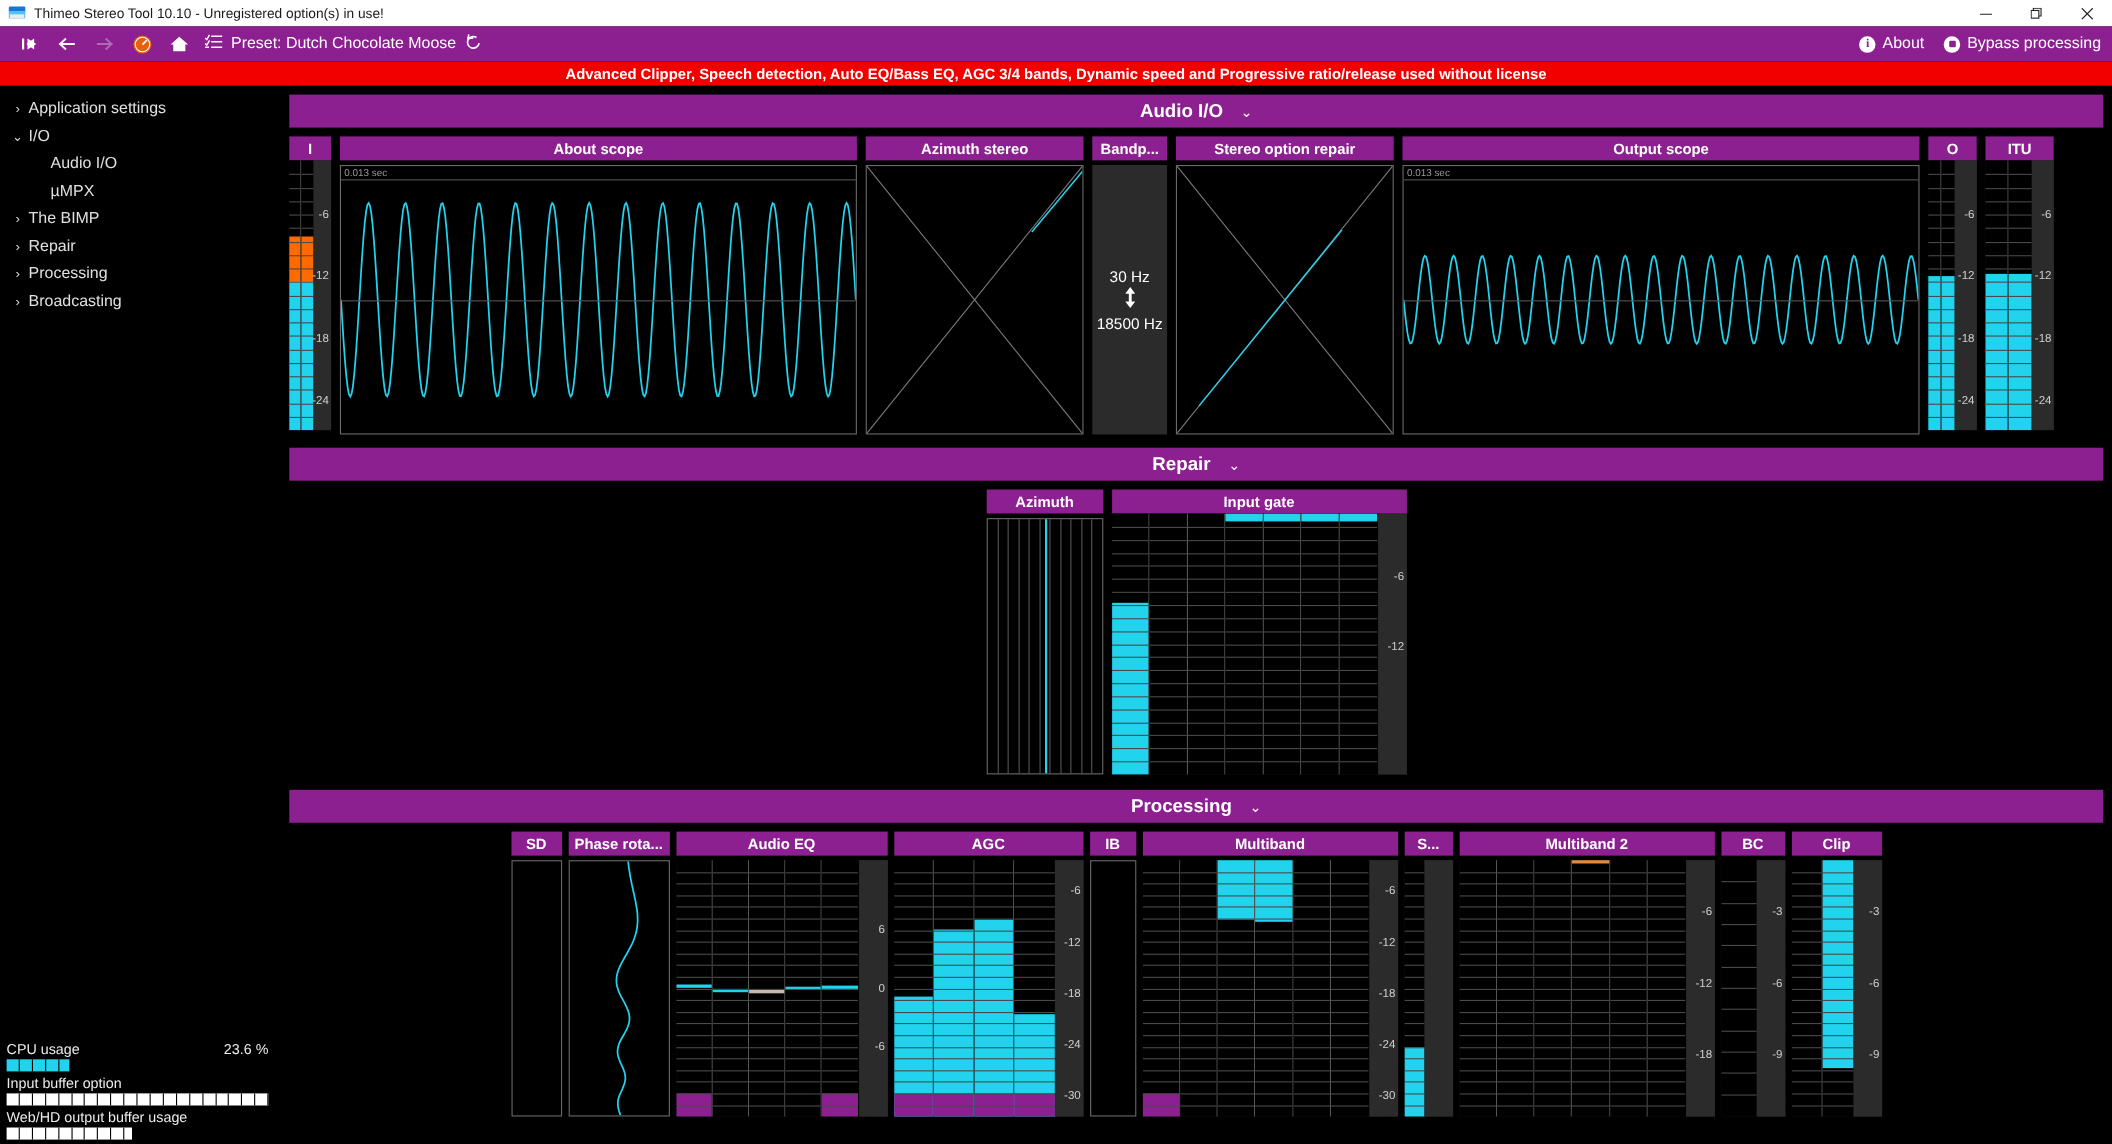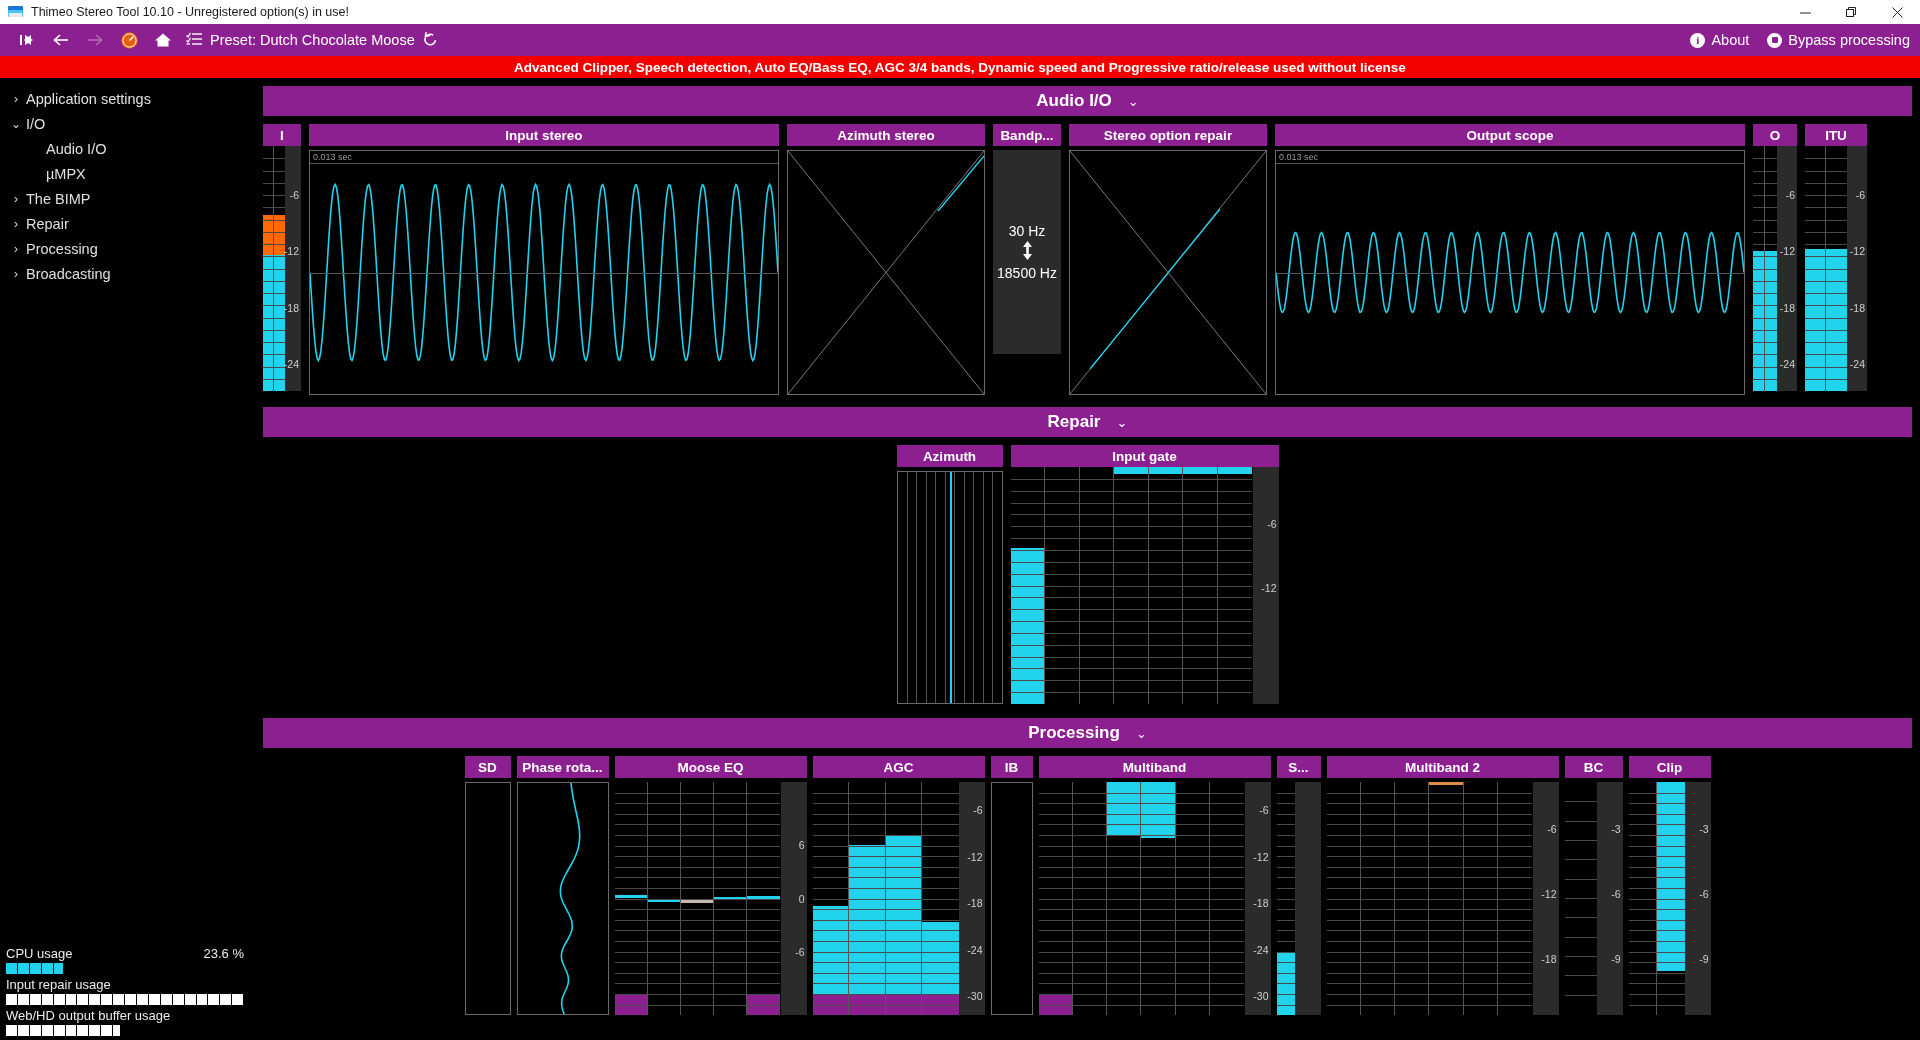--- a/index.html
+++ b/index.html
@@ -279,21 +279,21 @@
             <i></i>
             <i></i>
             <i></i>
             <i></i>
             <i></i>
             <i></i>
           </div>
       </div>
 
       <div class="st-row">
-        <span>Input repair usage</span>
+        <span>Input buffer option</span>
       </div>
       <div class="st-bar">
         <div class="fill" id="inbuf-fill" style="background: rgb(255, 255, 255); width: 100%;"></div>
         <div class="segs" id="inbuf-segs">
             <i></i>
             <i></i>
             <i></i>
             <i></i>
             <i></i>
             <i></i>
@@ -412,21 +412,21 @@
               <span style="top:20%;">-6</span>
               <span style="top:43%;">-12</span>
               <span style="top:66%;">-18</span>
               <span style="top:89%;">-24</span>
             </div>
           </div>
         </div>
       </div>
 
       <div class="panel" style="width:470px;">
-        <div class="panel-title">Input stereo</div>
+        <div class="panel-title">About scope</div>
         <div class="panel-body">
           <div class="scopebox" style="height:245px;margin-top:4px;">
             <span class="scope-label">0.013 sec</span>
             <div class="scope-line" style="top:12px;"></div>
             <div class="scope-line" style="top:50%;"></div>
             <svg class="wave" width="468" height="243" viewBox="0 0 468 243" preserveAspectRatio="none">
               <path id="iw" fill="none" stroke="#22d3ee" stroke-width="1.6" d="M 0.0 121.5 L 1.2 141.2 L 2.4 159.9 L 3.6 176.6 L 4.8 190.6 L 6.0 201.0 L 7.2 207.4 L 8.4 209.5 L 9.6 207.1 L 10.8 200.4 L 12.0 189.7 L 13.2 175.5 L 14.4 158.6 L 15.6 139.8 L 16.8 120.1 L 18.0 100.4 L 19.2 81.9 L 20.4 65.3 L 21.6 51.6 L 22.8 41.4 L 24.0 35.3 L 25.2 33.5 L 26.4 36.2 L 27.6 43.3 L 28.8 54.2 L 30.0 68.6 L 31.2 85.7 L 32.4 104.6 L 33.6 124.3 L 34.8 143.9 L 36.0 162.4 L 37.2 178.8 L 38.4 192.3 L 39.6 202.2 L 40.8 208.0 L 42.0 209.4 L 43.2 206.4 L 44.4 199.1 L 45.6 187.8 L 46.8 173.2 L 48.0 156.0 L 49.2 137.0 L 50.4 117.2 L 51.6 97.7 L 52.8 79.4 L 54.0 63.1 L 55.2 49.9 L 56.4 40.3 L 57.6 34.8 L 58.8 33.6 L 60.0 37.0 L 61.2 44.6 L 62.4 56.1 L 63.6 70.9 L 64.8 88.3 L 66.0 107.4 L 67.2 127.2 L 68.4 146.7 L 69.6 164.9 L 70.8 180.9 L 72.0 193.9 L 73.2 203.3 L 74.4 208.5 L 75.6 209.3 L 76.8 205.6 L 78.0 197.7 L 79.2 185.9 L 80.4 170.9 L 81.6 153.4 L 82.8 134.2 L 84.0 114.4 L 85.2 95.0 L 86.4 76.9 L 87.6 61.1 L 88.8 48.3 L 90.0 39.2 L 91.2 34.3 L 92.4 33.8 L 93.6 37.8 L 94.8 46.0 L 96.0 58.0 L 97.2 73.3 L 98.4 91.0 L 99.6 110.2 L 100.8 130.0 L 102.0 149.4 L 103.2 167.3 L 104.4 183.0 L 105.6 195.5 L 106.8 204.3 L 108.0 208.9 L 109.2 209.0 L 110.4 204.7 L 111.6 196.3 L 112.8 184.0 L 114.0 168.5 L 115.2 150.7 L 116.4 131.4 L 117.6 111.6 L 118.8 92.3 L 120.0 74.5 L 121.2 59.0 L 122.4 46.7 L 123.6 38.3 L 124.8 34.0 L 126.0 34.1 L 127.2 38.7 L 128.4 47.5 L 129.6 60.0 L 130.8 75.7 L 132.0 93.6 L 133.2 113.0 L 134.4 132.8 L 135.6 152.0 L 136.8 169.7 L 138.0 185.0 L 139.2 197.0 L 140.4 205.2 L 141.6 209.2 L 142.8 208.7 L 144.0 203.8 L 145.2 194.7 L 146.4 181.9 L 147.6 166.1 L 148.8 148.0 L 150.0 128.6 L 151.2 108.8 L 152.4 89.6 L 153.6 72.1 L 154.8 57.1 L 156.0 45.3 L 157.2 37.4 L 158.4 33.7 L 159.6 34.5 L 160.8 39.7 L 162.0 49.1 L 163.2 62.1 L 164.4 78.1 L 165.6 96.3 L 166.8 115.8 L 168.0 135.6 L 169.2 154.7 L 170.4 172.1 L 171.6 186.9 L 172.8 198.4 L 174.0 206.0 L 175.2 209.4 L 176.4 208.2 L 177.6 202.7 L 178.8 193.1 L 180.0 179.9 L 181.2 163.6 L 182.4 145.3 L 183.6 125.8 L 184.8 106.0 L 186.0 87.0 L 187.2 69.8 L 188.4 55.2 L 189.6 43.9 L 190.8 36.6 L 192.0 33.6 L 193.2 35.0 L 194.4 40.8 L 195.6 50.7 L 196.8 64.2 L 198.0 80.6 L 199.2 99.1 L 200.4 118.7 L 201.6 138.4 L 202.8 157.3 L 204.0 174.4 L 205.2 188.8 L 206.4 199.7 L 207.6 206.8 L 208.8 209.5 L 210.0 207.7 L 211.2 201.6 L 212.4 191.4 L 213.6 177.7 L 214.8 161.1 L 216.0 142.6 L 217.2 122.9 L 218.4 103.2 L 219.6 84.4 L 220.8 67.5 L 222.0 53.3 L 223.2 42.6 L 224.4 35.9 L 225.6 33.5 L 226.8 35.6 L 228.0 42.0 L 229.2 52.4 L 230.4 66.4 L 231.6 83.1 L 232.8 101.8 L 234.0 121.5 L 235.2 141.2 L 236.4 159.9 L 237.6 176.6 L 238.8 190.6 L 240.0 201.0 L 241.2 207.4 L 242.4 209.5 L 243.6 207.1 L 244.8 200.4 L 246.0 189.7 L 247.2 175.5 L 248.4 158.6 L 249.6 139.8 L 250.8 120.1 L 252.0 100.4 L 253.2 81.9 L 254.4 65.3 L 255.6 51.6 L 256.8 41.4 L 258.0 35.3 L 259.2 33.5 L 260.4 36.2 L 261.6 43.3 L 262.8 54.2 L 264.0 68.6 L 265.2 85.7 L 266.4 104.6 L 267.6 124.3 L 268.8 143.9 L 270.0 162.4 L 271.2 178.8 L 272.4 192.3 L 273.6 202.2 L 274.8 208.0 L 276.0 209.4 L 277.2 206.4 L 278.4 199.1 L 279.6 187.8 L 280.8 173.2 L 282.0 156.0 L 283.2 137.0 L 284.4 117.2 L 285.6 97.7 L 286.8 79.4 L 288.0 63.1 L 289.2 49.9 L 290.4 40.3 L 291.6 34.8 L 292.8 33.6 L 294.0 37.0 L 295.2 44.6 L 296.4 56.1 L 297.6 70.9 L 298.8 88.3 L 300.0 107.4 L 301.2 127.2 L 302.4 146.7 L 303.6 164.9 L 304.8 180.9 L 306.0 193.9 L 307.2 203.3 L 308.4 208.5 L 309.6 209.3 L 310.8 205.6 L 312.0 197.7 L 313.2 185.9 L 314.4 170.9 L 315.6 153.4 L 316.8 134.2 L 318.0 114.4 L 319.2 95.0 L 320.4 76.9 L 321.6 61.1 L 322.8 48.3 L 324.0 39.2 L 325.2 34.3 L 326.4 33.8 L 327.6 37.8 L 328.8 46.0 L 330.0 58.0 L 331.2 73.3 L 332.4 91.0 L 333.6 110.2 L 334.8 130.0 L 336.0 149.4 L 337.2 167.3 L 338.4 183.0 L 339.6 195.5 L 340.8 204.3 L 342.0 208.9 L 343.2 209.0 L 344.4 204.7 L 345.6 196.3 L 346.8 184.0 L 348.0 168.5 L 349.2 150.7 L 350.4 131.4 L 351.6 111.6 L 352.8 92.3 L 354.0 74.5 L 355.2 59.0 L 356.4 46.7 L 357.6 38.3 L 358.8 34.0 L 360.0 34.1 L 361.2 38.7 L 362.4 47.5 L 363.6 60.0 L 364.8 75.7 L 366.0 93.6 L 367.2 113.0 L 368.4 132.8 L 369.6 152.0 L 370.8 169.7 L 372.0 185.0 L 373.2 197.0 L 374.4 205.2 L 375.6 209.2 L 376.8 208.7 L 378.0 203.8 L 379.2 194.7 L 380.4 181.9 L 381.6 166.1 L 382.8 148.0 L 384.0 128.6 L 385.2 108.8 L 386.4 89.6 L 387.6 72.1 L 388.8 57.1 L 390.0 45.3 L 391.2 37.4 L 392.4 33.7 L 393.6 34.5 L 394.8 39.7 L 396.0 49.1 L 397.2 62.1 L 398.4 78.1 L 399.6 96.3 L 400.8 115.8 L 402.0 135.6 L 403.2 154.7 L 404.4 172.1 L 405.6 186.9 L 406.8 198.4 L 408.0 206.0 L 409.2 209.4 L 410.4 208.2 L 411.6 202.7 L 412.8 193.1 L 414.0 179.9 L 415.2 163.6 L 416.4 145.3 L 417.6 125.8 L 418.8 106.0 L 420.0 87.0 L 421.2 69.8 L 422.4 55.2 L 423.6 43.9 L 424.8 36.6 L 426.0 33.6 L 427.2 35.0 L 428.4 40.8 L 429.6 50.7 L 430.8 64.2 L 432.0 80.6 L 433.2 99.1 L 434.4 118.7 L 435.6 138.4 L 436.8 157.3 L 438.0 174.4 L 439.2 188.8 L 440.4 199.7 L 441.6 206.8 L 442.8 209.5 L 444.0 207.7 L 445.2 201.6 L 446.4 191.4 L 447.6 177.7 L 448.8 161.1 L 450.0 142.6 L 451.2 122.9 L 452.4 103.2 L 453.6 84.4 L 454.8 67.5 L 456.0 53.3 L 457.2 42.6 L 458.4 35.9 L 459.6 33.5 L 460.8 35.6 L 462.0 42.0 L 463.2 52.4 L 464.4 66.4 L 465.6 83.1 L 466.8 101.8 L 468.0 121.5 "></path>
             </svg>
           </div>
         </div>
@@ -441,21 +441,21 @@
               <line x1="196" y1="0" x2="0" y2="243" stroke="#7a7a7a" stroke-width="1"></line>
               <line x1="150" y1="60" x2="196" y2="5" stroke="#22d3ee" stroke-width="1.4"></line>
             </svg>
           </div>
         </div>
       </div>
 
       <div class="panel" style="width:68px;">
         <div class="panel-title">Bandp...</div>
         <div class="panel-body">
-          <div class="bandp" style="height:204px;margin-top:4px;">
+          <div class="bandp" style="height:245px;margin-top:4px;">
             <div>30 Hz</div>
             <div class="arrow">
               <svg width="13" height="19" viewBox="0 0 13 19">
                   <polygon points="6.5,0 11,6 2,6" fill="#fff"></polygon>
                   <rect x="5.2" y="5" width="2.6" height="9" fill="#fff"></rect>
                   <polygon points="6.5,19 11,13 2,13" fill="#fff"></polygon>
                 </svg>
             </div>
             <div>18500 Hz</div>
           </div>
@@ -844,21 +844,21 @@
         </div>
         <div class="panel" style="width: 92px;">
           <div class="panel-title">Phase rota...</div>
           <div class="panel-body">
             <div style="height: 233px; margin-top: 4px; background: rgb(0, 0, 0); border: 1px solid rgb(106, 106, 106); position: relative; overflow: hidden;"><svg width="90" height="231">
                 <path d="M 53.36 0 L 53.0 0 L 53.3 3 L 53.7 6 L 54.2 9 L 54.7 12 L 55.2 15 L 55.8 18 L 56.4 21 L 57.1 24 L 57.7 27 L 58.4 30 L 59.0 33 L 59.7 36 L 60.2 39 L 60.7 42 L 61.2 45 L 61.5 48 L 61.6 51 L 61.7 54 L 61.5 57 L 61.2 60 L 60.7 63 L 59.9 66 L 59.0 69 L 57.9 72 L 56.6 75 L 55.1 78 L 53.5 81 L 51.8 84 L 50.1 87 L 48.4 90 L 46.8 93 L 45.4 96 L 44.1 99 L 43.2 102 L 42.6 105 L 42.4 108 L 42.5 111 L 43.1 114 L 44.0 117 L 45.2 120 L 46.7 123 L 48.3 126 L 49.9 129 L 51.4 132 L 52.7 135 L 53.7 138 L 54.2 141 L 54.3 144 L 53.8 147 L 52.9 150 L 51.6 153 L 50.0 156 L 48.3 159 L 46.6 162 L 45.1 165 L 44.1 168 L 43.5 171 L 43.4 174 L 43.9 177 L 44.8 180 L 46.0 183 L 47.4 186 L 48.7 189 L 49.8 192 L 50.4 195 L 50.5 198 L 50.0 201 L 49.0 204 L 47.8 207 L 46.4 210 L 45.1 213 L 44.1 216 L 43.7 219 L 43.7 222 L 44.2 225 L 45.1 228 L 46.1 231" fill="none" stroke="#22d3ee" stroke-width="1.6"></path>
               </svg></div>
           </div>
         </div>
         <div class="panel" style="width: 192px;">
-          <div class="panel-title">Moose EQ</div>
+          <div class="panel-title">Audio EQ</div>
           <div class="panel-body">
             <div class="meter" style="height: 233px; margin-top: 4px;">
               <div class="bars" style="width: 166px;">
                 <div class="bar" style="width: 33.2px;">
                   <div style="position: absolute; left: 0px; right: 0px; height: 3px; top: 48.4%; background: rgb(34, 211, 238);"></div>
                   <div style="position: absolute; left: 0px; right: 0px; bottom: 0px; height: 9%; background: rgb(141, 32, 144);"></div>
                   <div class="ticks">
                     <i style="top: 4.55%;"></i>
                     <i style="top: 9.1%;"></i>
                     <i style="top: 13.65%;"></i>

